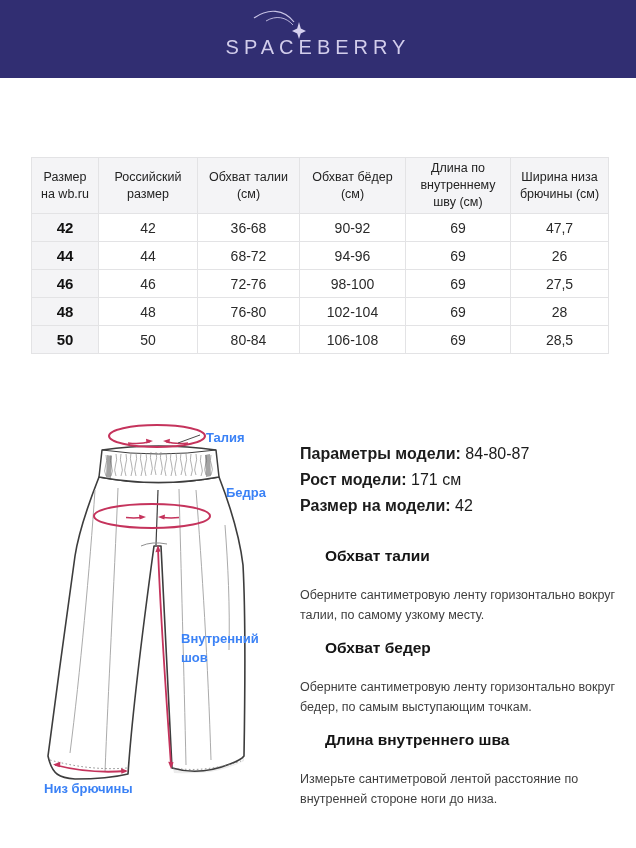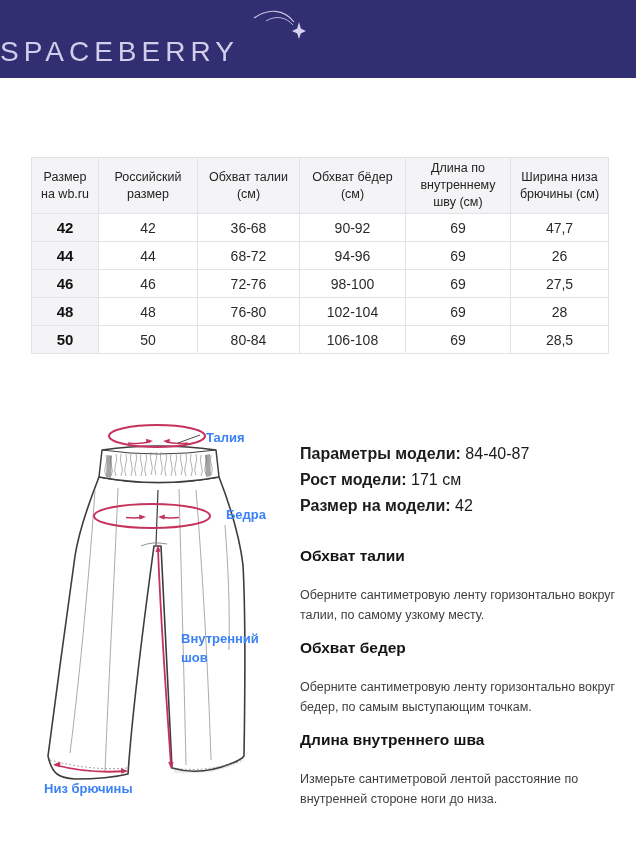--- a/index.html
+++ b/index.html
@@ -1,45 +1,45 @@
 <!DOCTYPE html>
 <html><head>
 <meta charset="utf-8">
 <style>
   html,body{margin:0;padding:0;background:#ffffff;}
   .page{position:relative;width:636px;height:848px;background:#ffffff;overflow:hidden;
         font-family:"Liberation Sans",sans-serif;}
   
   .band{position:absolute;left:0;top:0;width:636px;height:78px;background:#312e72;}
-  .logo{position:absolute;left:0;top:36px;width:636px;
-        font-size:28px;letter-spacing:5px;font-weight:400;color:#d2cdeb;}
+  .logo{position:absolute;left:0;top:36px;width:636px;text-align:center;
+        font-size:20px;letter-spacing:5px;font-weight:400;color:#d2cdeb;}
   .comet{position:absolute;left:250px;top:6px;}
   
   .tablewrap{position:absolute;left:31px;top:157px;}
   table{border-collapse:collapse;table-layout:fixed;width:577px;}
   th,td{border:1px solid #e3e3e5;text-align:center;vertical-align:middle;}
   th{background:#f4f4f6;font-size:12.5px;font-weight:500;color:#232323;
      height:55px;line-height:17px;padding:0 5px;}
   td{font-size:14px;color:#2a2a2a;height:27px;padding:0 4px;}
   td.c0{background:#f4f4f6;font-weight:700;font-size:15px;color:#111;}
   
   .pants-svg{position:absolute;left:0;top:405px;}
   .dlabel{position:absolute;font-size:13px;font-weight:600;color:#3b82f6;line-height:19px;}
   .lbl-waist{left:206px;top:428px;}
-  .lbl-hips{left:226px;top:505px;}
+  .lbl-hips{left:226px;top:483px;}
   .lbl-inseam{left:181px;top:629px;width:105px;}
   .lbl-hem{left:44px;top:779px;}
   
   .model-info{position:absolute;left:300px;top:441px;}
   .model-line{font-size:16px;line-height:26px;color:#1c1c1c;}
   .model-line .lab{font-weight:700;}
   .model-line .val{font-weight:400;}
   .guides{position:absolute;left:300px;top:546px;width:320px;}
   .guide{margin-bottom:13px;}
-  .guide-title{font-size:15.5px;line-height:19px;font-weight:700;color:#141414;}
+  .guide-title{font-size:15.5px;line-height:19px;font-weight:700;color:#141414;margin-left:25px;}
   .guide-text{margin-top:20px;font-size:12.5px;line-height:20px;color:#3e3e3e;width:318px;}
 </style>
 </head>
 <body>
 
 <div class="page">
 
   <div class="band">
     <svg class="comet" width="60" height="34" viewBox="0 0 60 34">
       <path d="M4,12 C18,2 34,3 44,16" fill="none" stroke="#c9c4e6" stroke-width="1.2"></path>
@@ -187,21 +187,21 @@
   </svg>
 
   <div class="dlabel lbl-waist">Талия</div>
   <div class="dlabel lbl-hips">Бедра</div>
   <div class="dlabel lbl-inseam">Внутренний шов</div>
   <div class="dlabel lbl-hem">Низ брючины</div>
 
   <div class="model-info">
     <div class="model-line">
       <span class="lab">Параметры модели:</span>
-      <span class="val">84-40-87</span>
+      <span class="val">84-80-87</span>
     </div>
     <div class="model-line">
       <span class="lab">Рост модели:</span>
       <span class="val">171 см</span>
     </div>
     <div class="model-line">
       <span class="lab">Размер на модели:</span>
       <span class="val">42</span>
     </div>
   </div>

